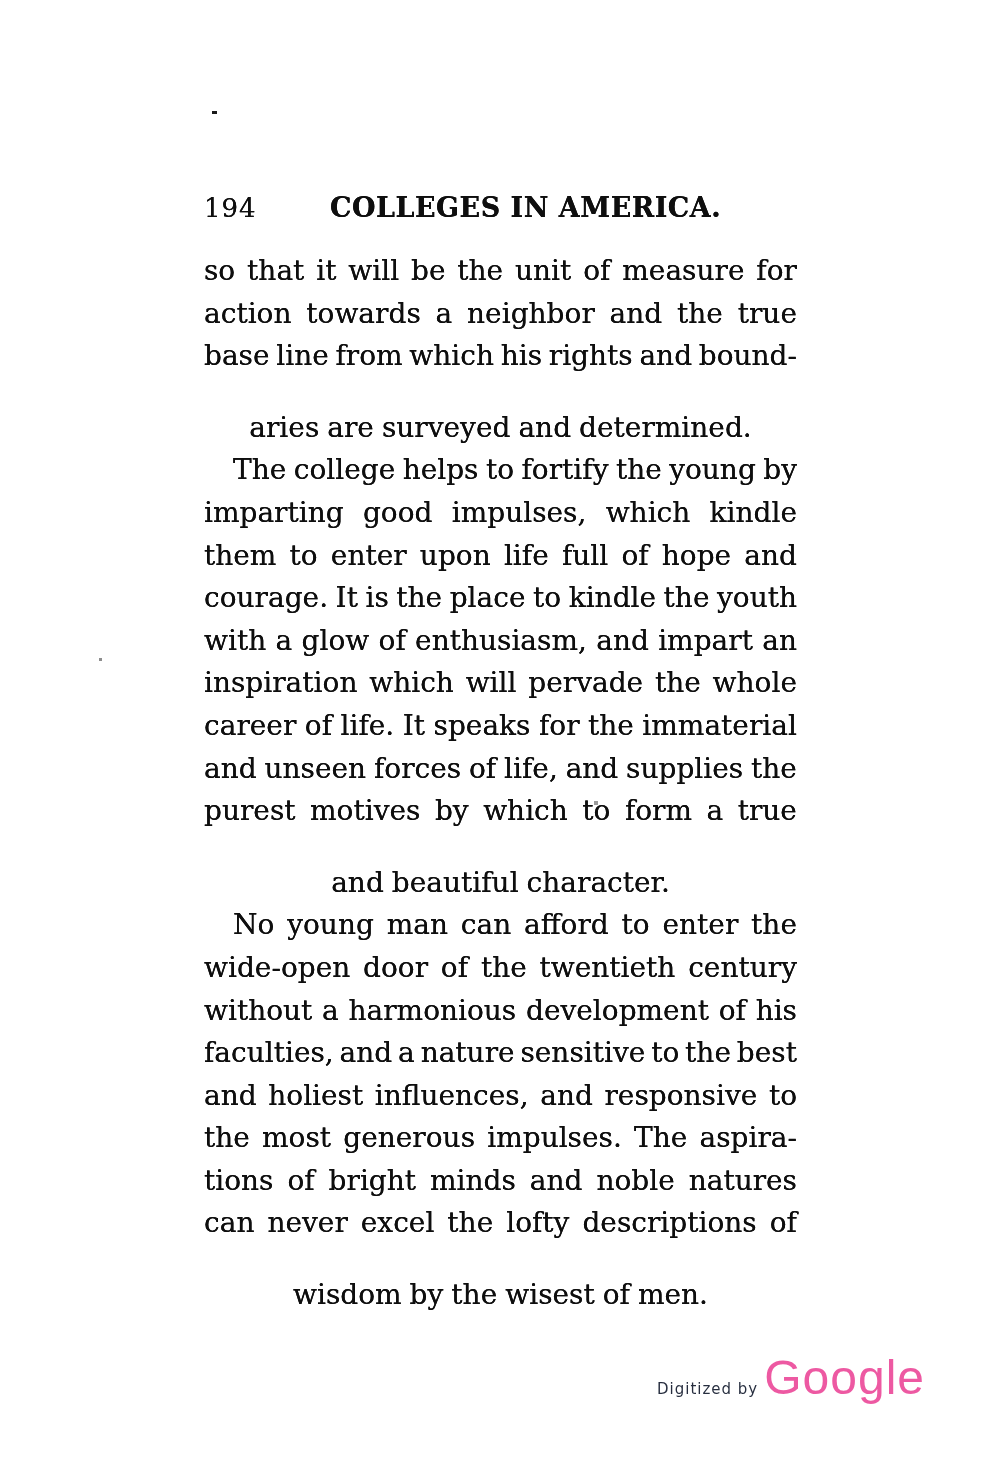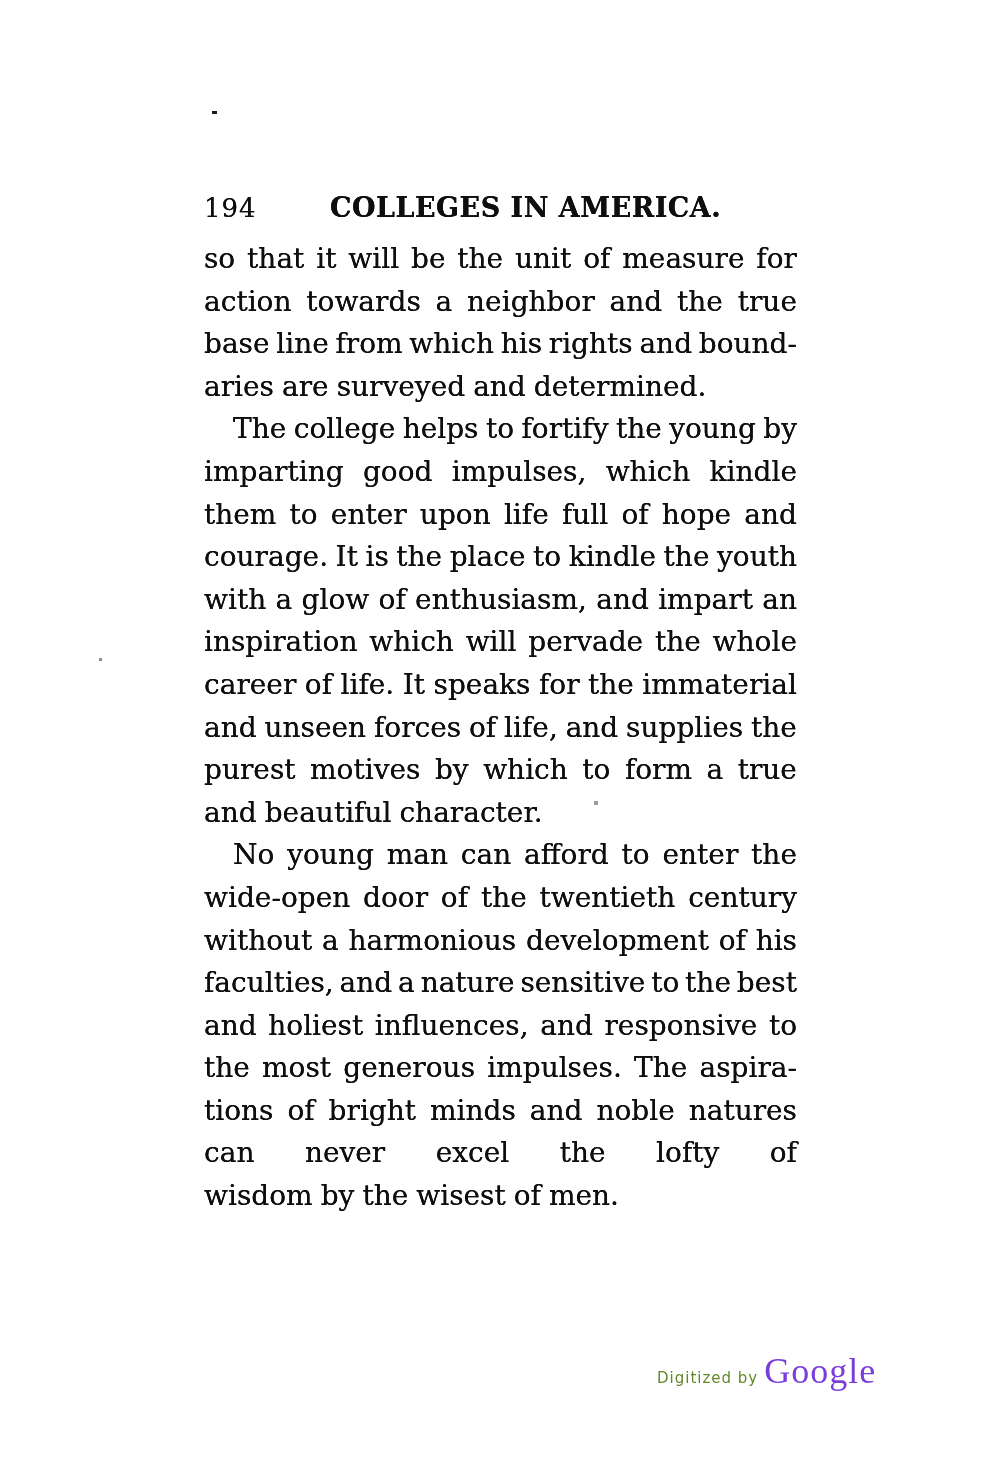--- a/index.html
+++ b/index.html
@@ -21,56 +21,56 @@
   .head-title{
     position:absolute;left:330px;top:188px;
     font-size:27px;line-height:40px;
     font-weight:bold;
     letter-spacing:0.5px;
     text-shadow:0 0 0.4px currentColor;
     white-space:nowrap;
   }
   
   .bodytext{
-    position:absolute;left:204px;top:238px;width:593px;
+    position:absolute;left:204px;top:250px;width:593px;
     font-size:28px;
     text-shadow:0 0 0.5px currentColor;
   }
   .tline{
     display:flex;
     justify-content:space-between;
     align-items:baseline;
     box-sizing:border-box;
     width:100%;
     height:42.6px;
     white-space:nowrap;
   }
   .tline span{line-height:42.6px;}
-  .tline.last{justify-content:flex-start;column-gap:8px;}
+  .tline.last{justify-content:center;column-gap:8px;margin-top:29px;}
   .tline.ind{padding-left:29px;}
   
   .speck{position:absolute;background:#1a1a1a;}
   .speck.s1{left:212px;top:111px;width:5px;height:3px;}
   .speck.s2{left:99px;top:658px;width:3px;height:3px;background:#8d8d8d;}
   .speck.s3{left:594px;top:801px;width:4px;height:4px;background:#9a9a9a;}
   
   .watermark{
     position:absolute;left:657px;top:1350px;
     display:flex;align-items:baseline;column-gap:6px;
     user-select:none;
   }
   .wm-prefix{
     font-family:"DejaVu Sans", sans-serif;
-    font-size:15px;color:#4d7c0f;
+    font-size:15px;color:#0f172a;
     letter-spacing:1px;
     opacity:0.9;
   }
   .wm-brand{
-    font-family:Liberation Serif, serif;
-    font-size:36px;color:#6d28d9;
+    font-family:Liberation Sans, sans-serif;
+    font-size:48px;color:#ec4899;
     letter-spacing:1px;
     opacity:0.9;
   }
 </style>
 </head>
 <body>
 
 <div class="page">
 
   <div class="speck s1"></div>
@@ -276,20 +276,21 @@
           <span>and</span>
           <span>noble</span>
           <span>natures</span>
         </div>
       <div class="tline">
           <span>can</span>
           <span>never</span>
           <span>excel</span>
           <span>the</span>
           <span>lofty</span>
+          <span>descriptions</span>
           <span>of</span>
         </div>
       <div class="tline last">
           <span>wisdom</span>
           <span>by</span>
           <span>the</span>
           <span>wisest</span>
           <span>of</span>
           <span>men.</span>
         </div>

